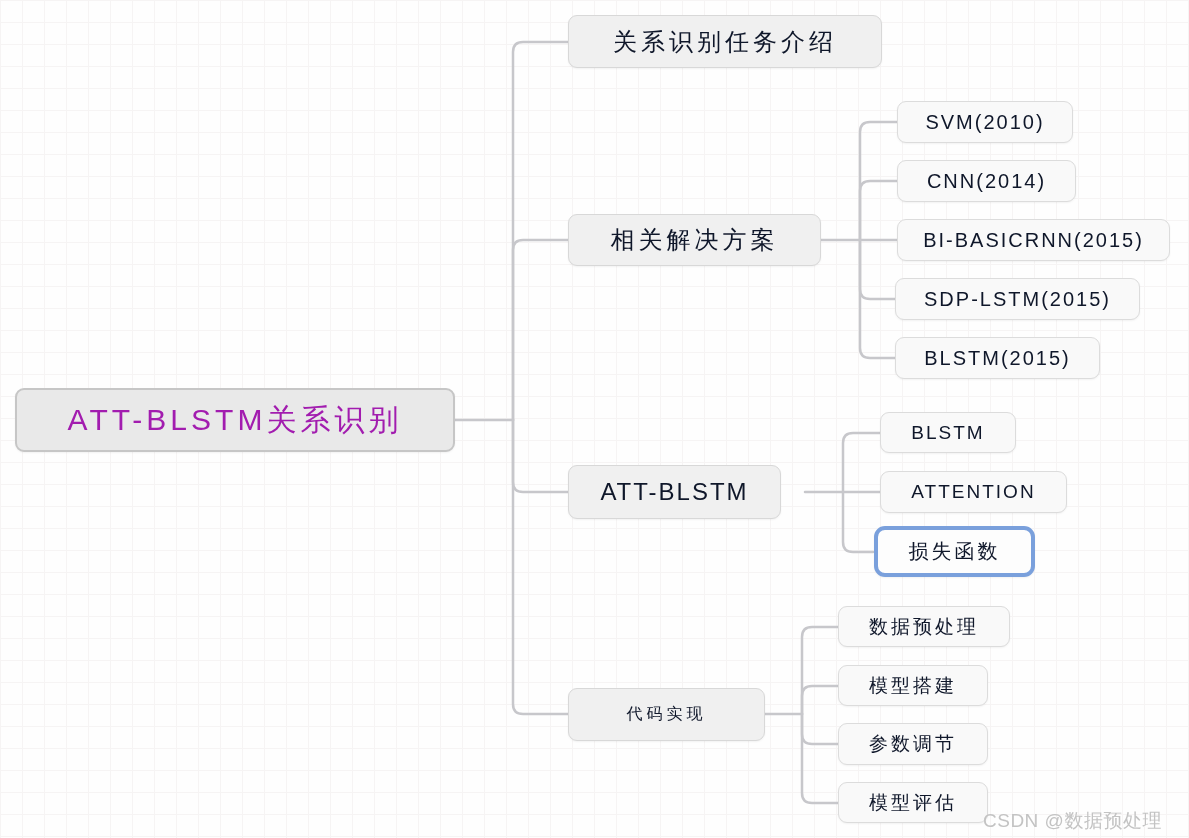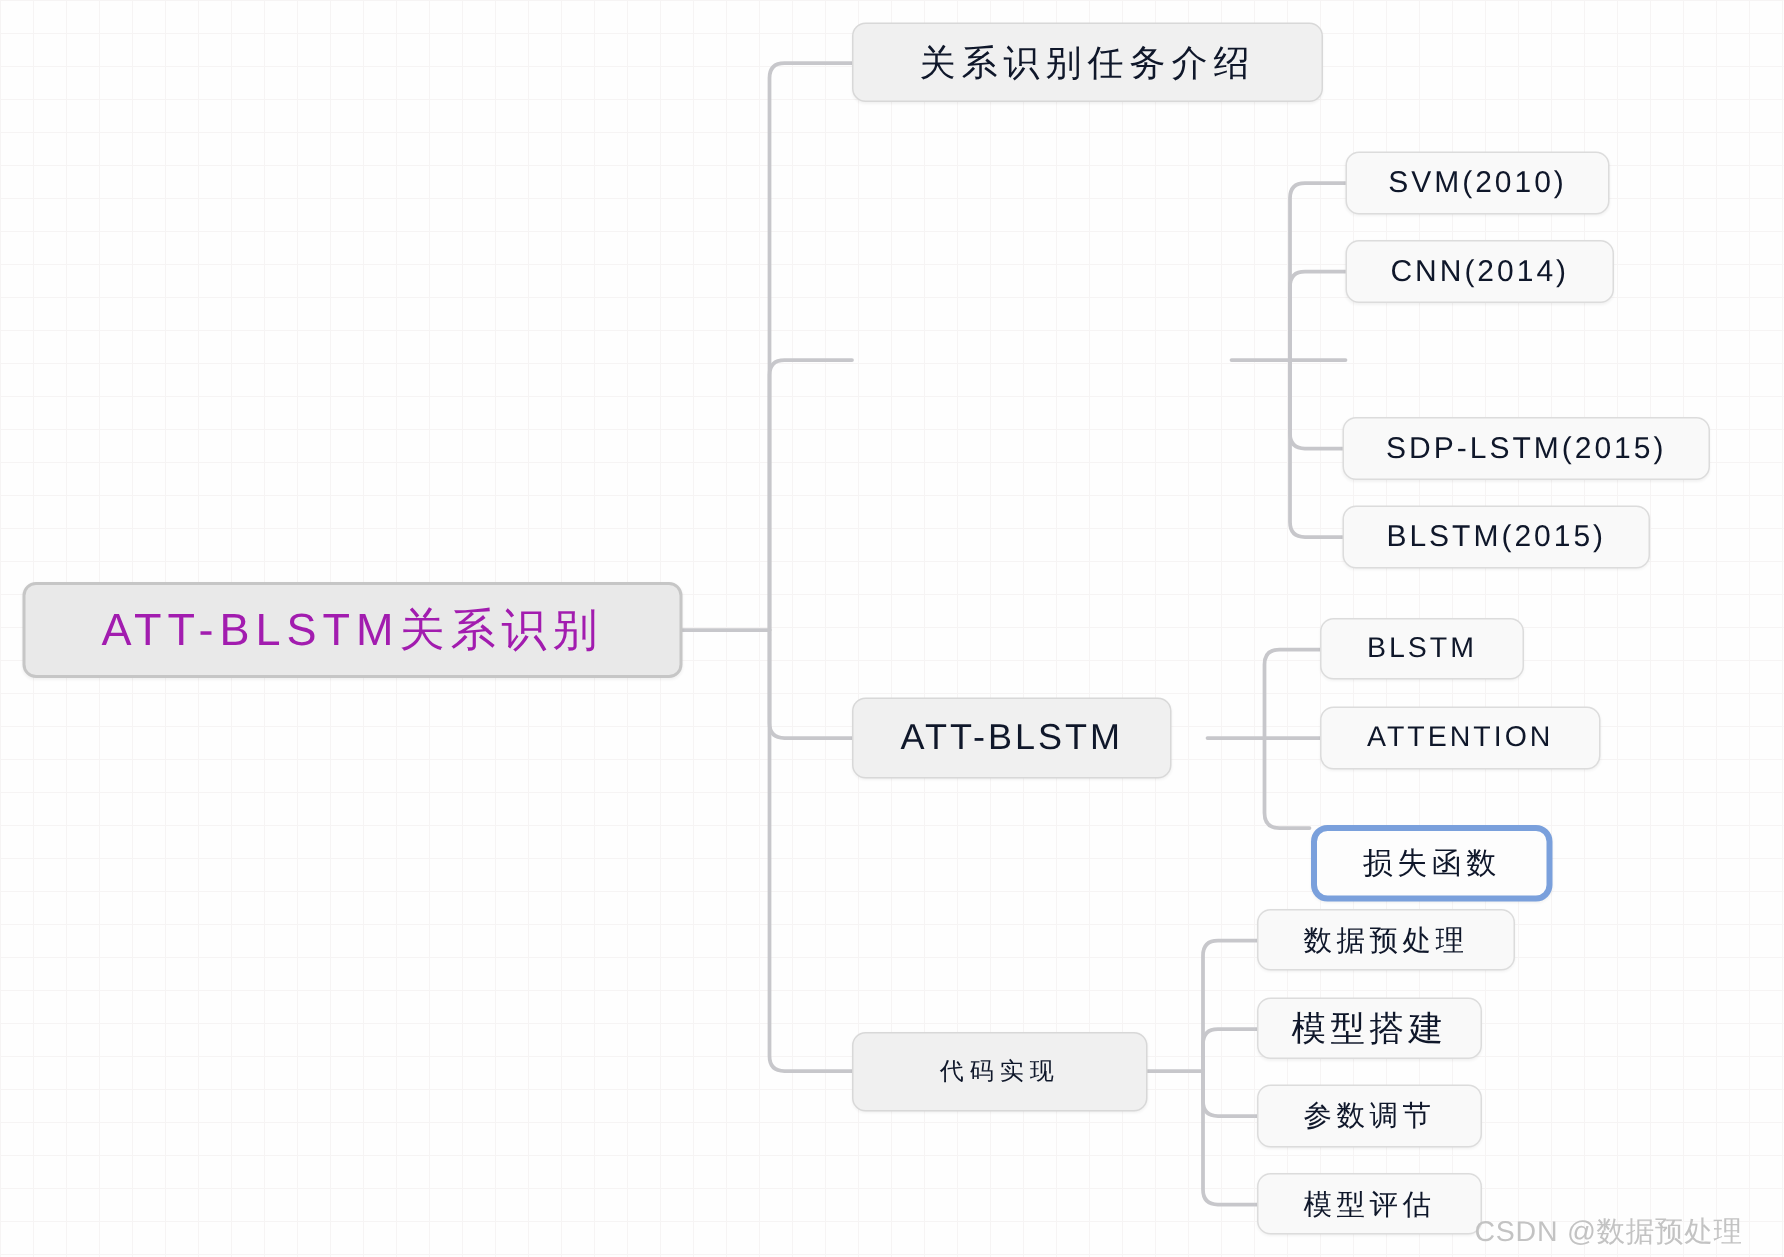--- a/index.html
+++ b/index.html
@@ -41,21 +41,20 @@
   }
   .leaf{
     background:#f9f9f9;
     border:1.5px solid #dcdcdc;
     letter-spacing:2px;
   }
   .leaf.selected{
     background:#fdfdfd;
     border:4px solid #7aa0dc;
     border-radius:11px;
-    margin-top:24px;
   }
   .watermark{
     position:absolute;
     color:#c3c3c3;
     font-size:19px;
     letter-spacing:0.5px;
   }
 </style>
 </head>
 <body>
@@ -89,43 +88,45 @@
       <path d="M 802 714 V 696 Q 802 686 812 686 H 838"></path>
       <path d="M 802 714 V 734 Q 802 744 812 744 H 838"></path>
       <path d="M 802 714 V 793 Q 802 803 812 803 H 838"></path>
     </g>
   </svg>
 
   <div class="node root" style="left:15px;top:388px;width:440px;height:64px;font-size:30px">ATT-BLSTM关系识别</div>
 
   <div class="node branch" style="left:568px;top:15px;width:314px;height:53px;font-size:24px">关系识别任务介绍</div>
 
+  <div class="node branch" style="left:568px;top:214px;width:253px;height:52px;font-size:24px">相关解决方案</div>
 
   <div class="node branch" style="left:568px;top:465px;width:213px;height:54px;font-size:24px;letter-spacing:2px">ATT-BLSTM</div>
 
   <div class="node branch" style="left:568px;top:688px;width:197px;height:53px;font-size:16px">代码实现</div>
 
   <div class="node leaf" style="left:897px;top:101px;width:176px;height:42px;font-size:20px">SVM(2010)</div>
 
   <div class="node leaf" style="left:897px;top:160px;width:179px;height:42px;font-size:20px">CNN(2014)</div>
 
+  <div class="node leaf" style="left:897px;top:219px;width:273px;height:42px;font-size:20px">BI-BASICRNN(2015)</div>
 
   <div class="node leaf" style="left:895px;top:278px;width:245px;height:42px;font-size:20px">SDP-LSTM(2015)</div>
 
   <div class="node leaf" style="left:895px;top:337px;width:205px;height:42px;font-size:20px">BLSTM(2015)</div>
 
   <div class="node leaf" style="left:880px;top:412px;width:136px;height:41px;font-size:19px">BLSTM</div>
 
   <div class="node leaf" style="left:880px;top:471px;width:187px;height:42px;font-size:19px">ATTENTION</div>
 
   <div class="node leaf selected" style="left:874px;top:526px;width:161px;height:51px;font-size:20px;letter-spacing:3px">损失函数</div>
 
   <div class="node leaf" style="left:838px;top:606px;width:172px;height:41px;font-size:19px;letter-spacing:3px">数据预处理</div>
 
-  <div class="node leaf" style="left:838px;top:665px;width:150px;height:41px;font-size:23px;letter-spacing:3px">模型搭建</div>
+  <div class="node leaf" style="left:838px;top:665px;width:150px;height:41px;font-size:19px;letter-spacing:3px">模型搭建</div>
 
   <div class="node leaf" style="left:838px;top:723px;width:150px;height:42px;font-size:19px;letter-spacing:3px">参数调节</div>
 
   <div class="node leaf" style="left:838px;top:782px;width:150px;height:41px;font-size:19px;letter-spacing:3px">模型评估</div>
 
   <div class="watermark" style="left:983px;top:808px">CSDN @数据预处理</div>
 
 </div>
 
 </body></html>

